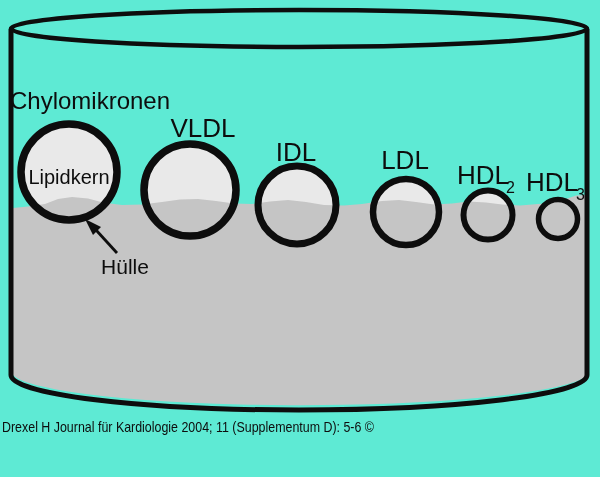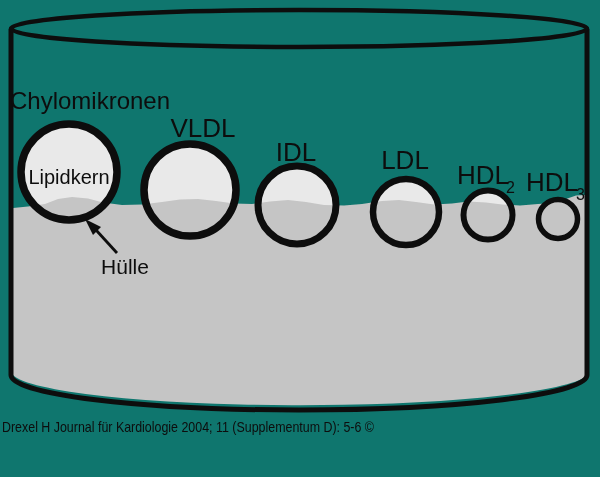--- a/index.html
+++ b/index.html
@@ -1,21 +1,21 @@
 <!DOCTYPE html>
 <html><head>
 <meta charset="utf-8">
 <style>
   html, body { margin: 0; padding: 0; }
   body { background: #ffffff; }
   .stage {
     position: relative;
     width: 600px;
     height: 477px;
-    background: #0f766e;
+    background: #5eead4;
     overflow: hidden;
     font-family: "Liberation Sans", sans-serif;
   }
   svg { display: block; }
   .ink-stroke { stroke: #0d0d0d; fill: none; }
   text { fill: #0d0d0d; font-family: "Liberation Sans", sans-serif; }
   .bubble-label { font-size: 26px; }
   .bubble-sub { font-size: 16px; }
   .title-label { font-size: 24px; }
   .inner-label { font-size: 20px; }

